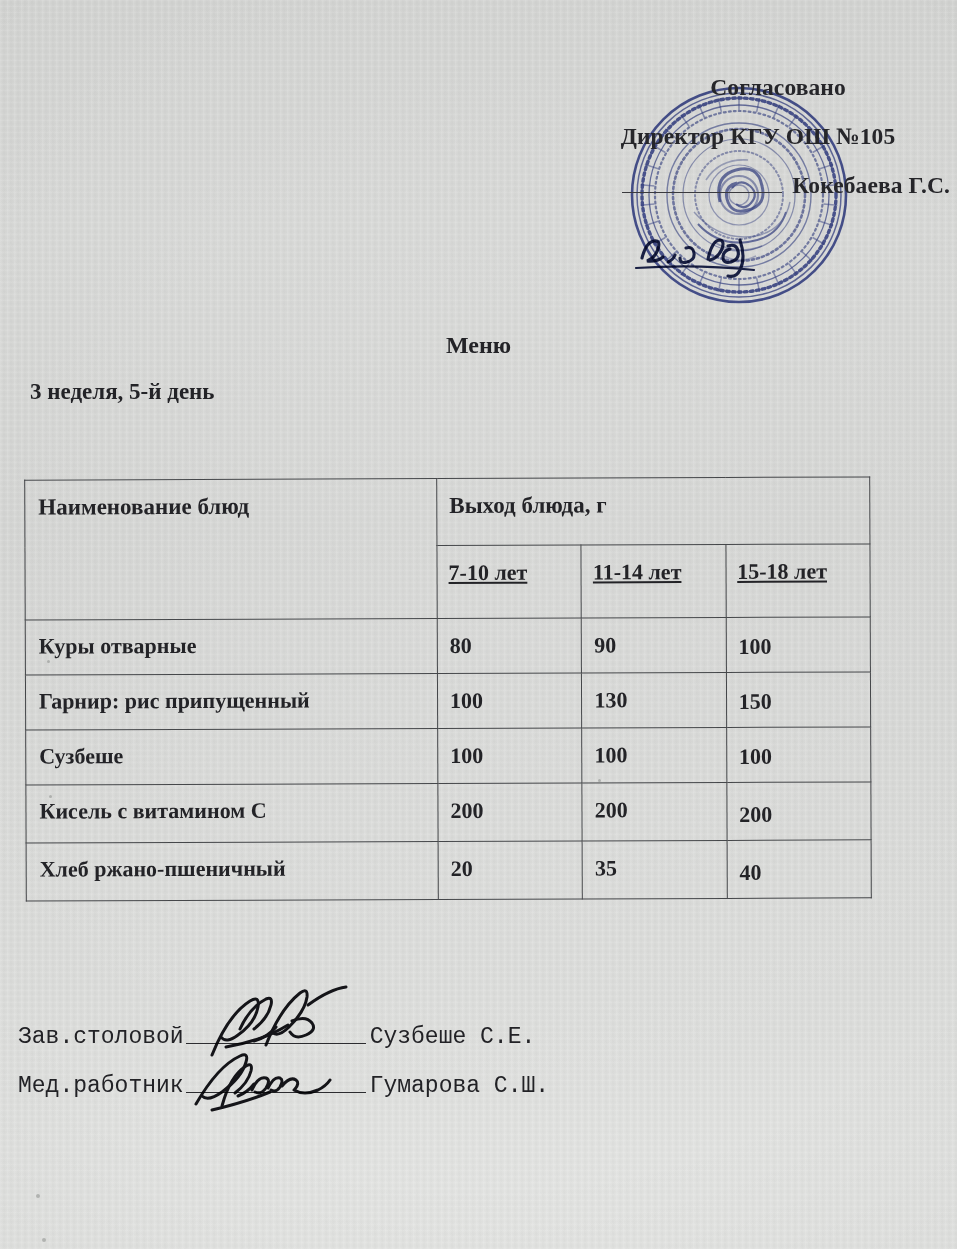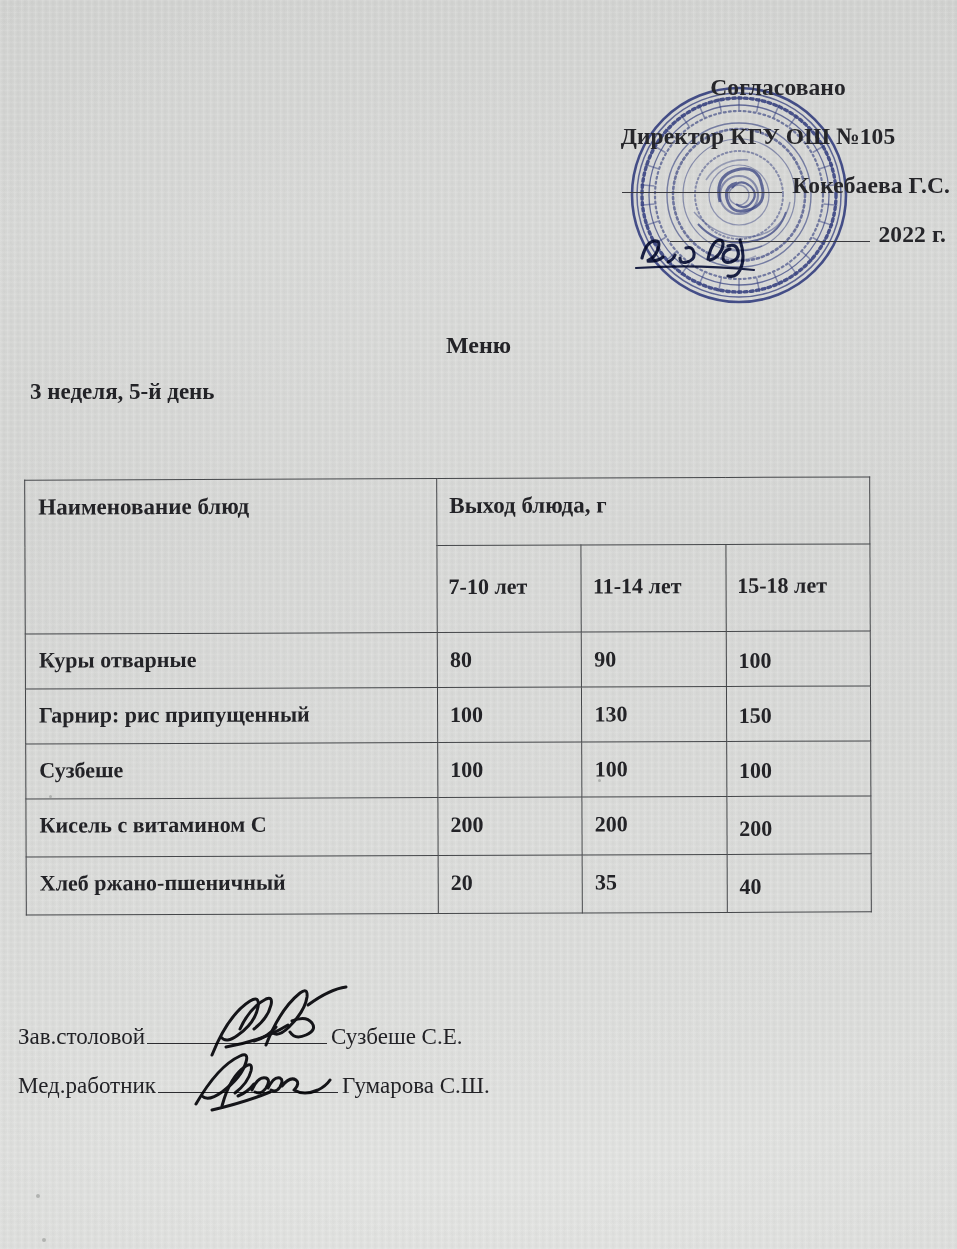--- a/index.html
+++ b/index.html
@@ -182,22 +182,23 @@
     font-size: 23px;
     padding: 14px 0 0 13px;
   }
   th.h-yield {
     font-size: 23px;
     padding: 14px 0 0 12px;
     height: 52px;
   }
   th.h-age {
     font-size: 22px;
-    padding: 28px 0 0 11px;
+    padding: 14px 0 0 11px;
     height: 58px;
+    text-decoration: underline;
   }
   td.c-dish {
     font-size: 22px;
     padding: 13px 0 13px 13px;
     height: 24px;
   }
   td.c-val {
     font-size: 22px;
     padding: 14px 0 12px 12px;
   }
@@ -205,21 +206,21 @@
   td.c-val.v-low  { padding-top: 19px; }
 
   
   #signatures {
     position: absolute;
     left: 18px;
     top: 1024px;
     z-index: 4;
     font-size: 23px;
     color: #222226;
-    font-family: Liberation Serif, serif;
+    font-family: Liberation Mono, monospace;
   }
   .sign-line {
     display: flex;
     align-items: flex-end;
     white-space: nowrap;
   }
   .sign-line + .sign-line { margin-top: 23px; }
   .sign-role { flex: 0 0 auto; }
   .sign-rule {
     flex: 0 0 auto;
@@ -372,24 +373,20 @@
     </g>
   </svg>
 
   <div id="approval">
     <div class="ln ln-1">Согласовано</div>
     <div class="ln ln-2">Директор КГУ ОШ №105</div>
     <div class="sig-row">
       <span class="sig-rule"></span>
       <span>Кокебаева Г.С.</span>
     </div>
-    <div class="date-row">
-      <span class="date-rule"></span>
-      <span>2022 г.</span>
-    </div>
   </div>
 
   <svg id="date-ink" class="ink" width="210" height="56" viewBox="0 0 210 56" xmlns="http://www.w3.org/2000/svg">
     <g stroke="#1d2550" fill="none" stroke-width="3.1" stroke-linecap="round">
       <path d="M10 36 q4 -16 12 -17 q7 -1 4 8 q-3 9 -11 12 q10 1 16 -4"></path>
       <path d="M36 40 q5 -2 7 -7"></path>
       <path d="M54 26 q7 -2 8 5 q1 7 -7 9 q-7 2 -7 -4"></path>
       <path d="M76 37 q4 -18 11 -19 q6 0 3 9 q-4 9 -12 11"></path>
       <path d="M96 24 q8 -3 10 5 q2 8 -7 11 q-8 2 -8 -5 q0 -6 7 -8"></path>
       <path d="M108 18 q6 18 0 30 q-4 8 -12 6"></path>

